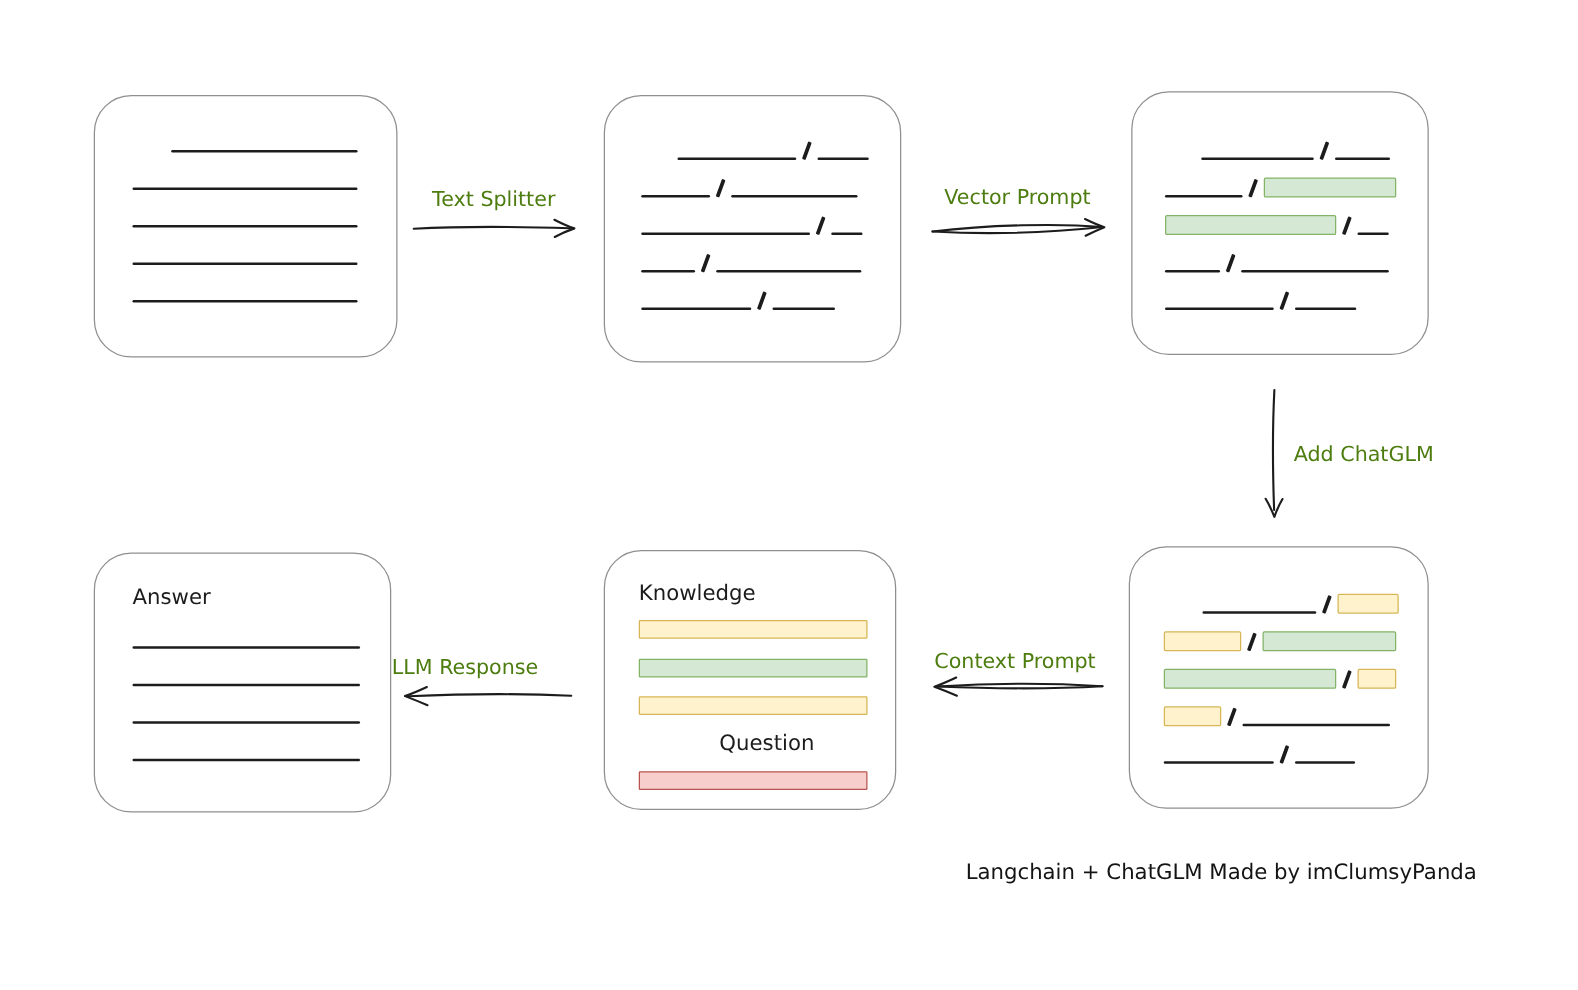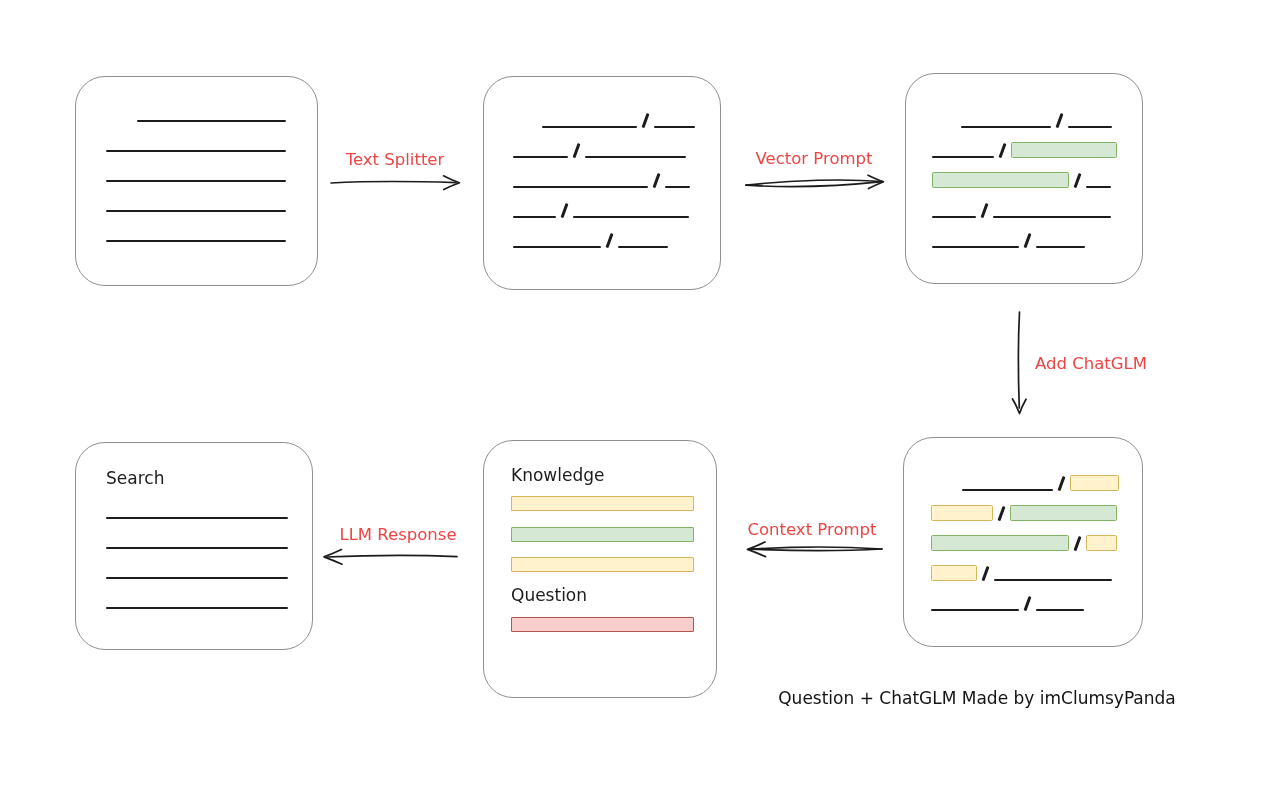--- a/index.html
+++ b/index.html
@@ -18,42 +18,42 @@
     width:2.5px;height:15px;background:#1c1c1c;border-radius:1px;
     transform:rotate(20deg);margin:0 7px 0 7px;flex:0 0 auto;
   }
   .chip{height:16px;box-sizing:border-box;border:1.5px solid;border-radius:1.5px;flex:0 0 auto;}
   .inner-label{font-size:17px;line-height:21px;white-space:nowrap;}
   .bars{display:flex;flex-direction:column;margin-left:27px;width:183px;}
   .bar{width:183px;height:15px;box-sizing:border-box;border:1.5px solid;border-radius:1px;}
   .bar + .bar{margin-top:15.5px;}
   .arrow-label{
     position:absolute;transform:translate(-50%,-50%);
-    font-size:16.5px;white-space:nowrap;color:#ef4444;
+    font-size:16.5px;white-space:nowrap;color:#4d7c0f;
   }
   .arrow-label.left-anchored{transform:translateY(-50%);}
   .caption{
     position:absolute;transform:translate(-50%,-50%);
     font-size:17px;white-space:nowrap;color:#141414;
   }
   svg.arrows{position:absolute;left:0;top:0;pointer-events:none;}
 
   
   #box-document{left:75px;top:76px;width:243px;height:210px;}
   #box-document .rows{padding:15px 0 0 30px;}
   #box-split{left:483px;top:76px;width:238px;height:214px;}
   #box-split .rows{padding:21px 0 0 29px;}
   #box-search{left:905px;top:73px;width:238px;height:211px;}
   #box-search .rows{padding:24px 0 0 26px;}
   #box-context{left:903px;top:437px;width:240px;height:210px;}
   #box-context .rows{padding:23px 0 0 27px;}
-  #box-prompt{left:483px;top:440px;width:234px;height:258px;}
+  #box-prompt{left:483px;top:440px;width:234px;height:208px;}
   #box-prompt .inner-label.k{margin:24px 0 0 27px;}
   #box-prompt .bars.k{margin-top:10px;}
-  #box-prompt .inner-label.q{margin:13px 0 0 27px;}
+  #box-prompt .inner-label.q{margin:13px 0 0 27px;text-align:center;}
   #box-prompt .bars.q{margin-top:11px;}
   #box-answer{left:75px;top:442px;width:238px;height:208px;}
   #box-answer .inner-label{margin:25px 0 0 30px;}
   #box-answer .rows{padding:0 0 0 30px;}
 </style>
 </head>
 <body>
 
 <div class="canvas">
 
@@ -174,21 +174,21 @@
         <div class="bar" style="background: rgb(213, 232, 212); border-color: rgb(130, 179, 102);"></div>
         <div class="bar" style="background: rgb(255, 242, 204); border-color: rgb(214, 182, 86);"></div>
       </div>
     <div class="inner-label q">Question</div>
     <div class="bars q">
         <div class="bar" style="background: rgb(248, 206, 204); border-color: rgb(184, 84, 80);"></div>
       </div>
   </div>
 
   <div class="box" id="box-answer">
-    <div class="inner-label">Search</div>
+    <div class="inner-label">Answer</div>
     <div class="rows">
         <div class="seg-row">
           <div class="seg-line" style="width: 182px;"></div>
         </div>
         <div class="seg-row">
           <div class="seg-line" style="width: 182px;"></div>
         </div>
         <div class="seg-row">
           <div class="seg-line" style="width: 182px;"></div>
         </div>
@@ -227,16 +227,16 @@
         <path d="M457,556.6 C418,554.8 372,555 327,557"></path>
         <path d="M341.5,549.6 C335.5,552.4 330,554.8 324,556.9 C330,559.2 336,561.6 342,564.2"></path>
       </g>
     </g>
   </svg>
 
   <div class="arrow-label" style="left:395px;top:159px;">Text Splitter</div>
   <div class="arrow-label" style="left:814px;top:158px;">Vector Prompt</div>
   <div class="arrow-label left-anchored" style="left:1035px;top:363px;">Add ChatGLM</div>
   <div class="arrow-label" style="left:812px;top:529px;">Context Prompt</div>
-  <div class="arrow-label" style="left:398px;top:534px;">LLM Response</div>
-
-  <div class="caption" style="left:977px;top:698px;">Question + ChatGLM Made by imClumsyPanda</div>
+  <div class="arrow-label" style="left:372px;top:534px;">LLM Response</div>
+
+  <div class="caption" style="left:977px;top:698px;">Langchain + ChatGLM Made by imClumsyPanda</div>
 </div>
 
 </body></html>

